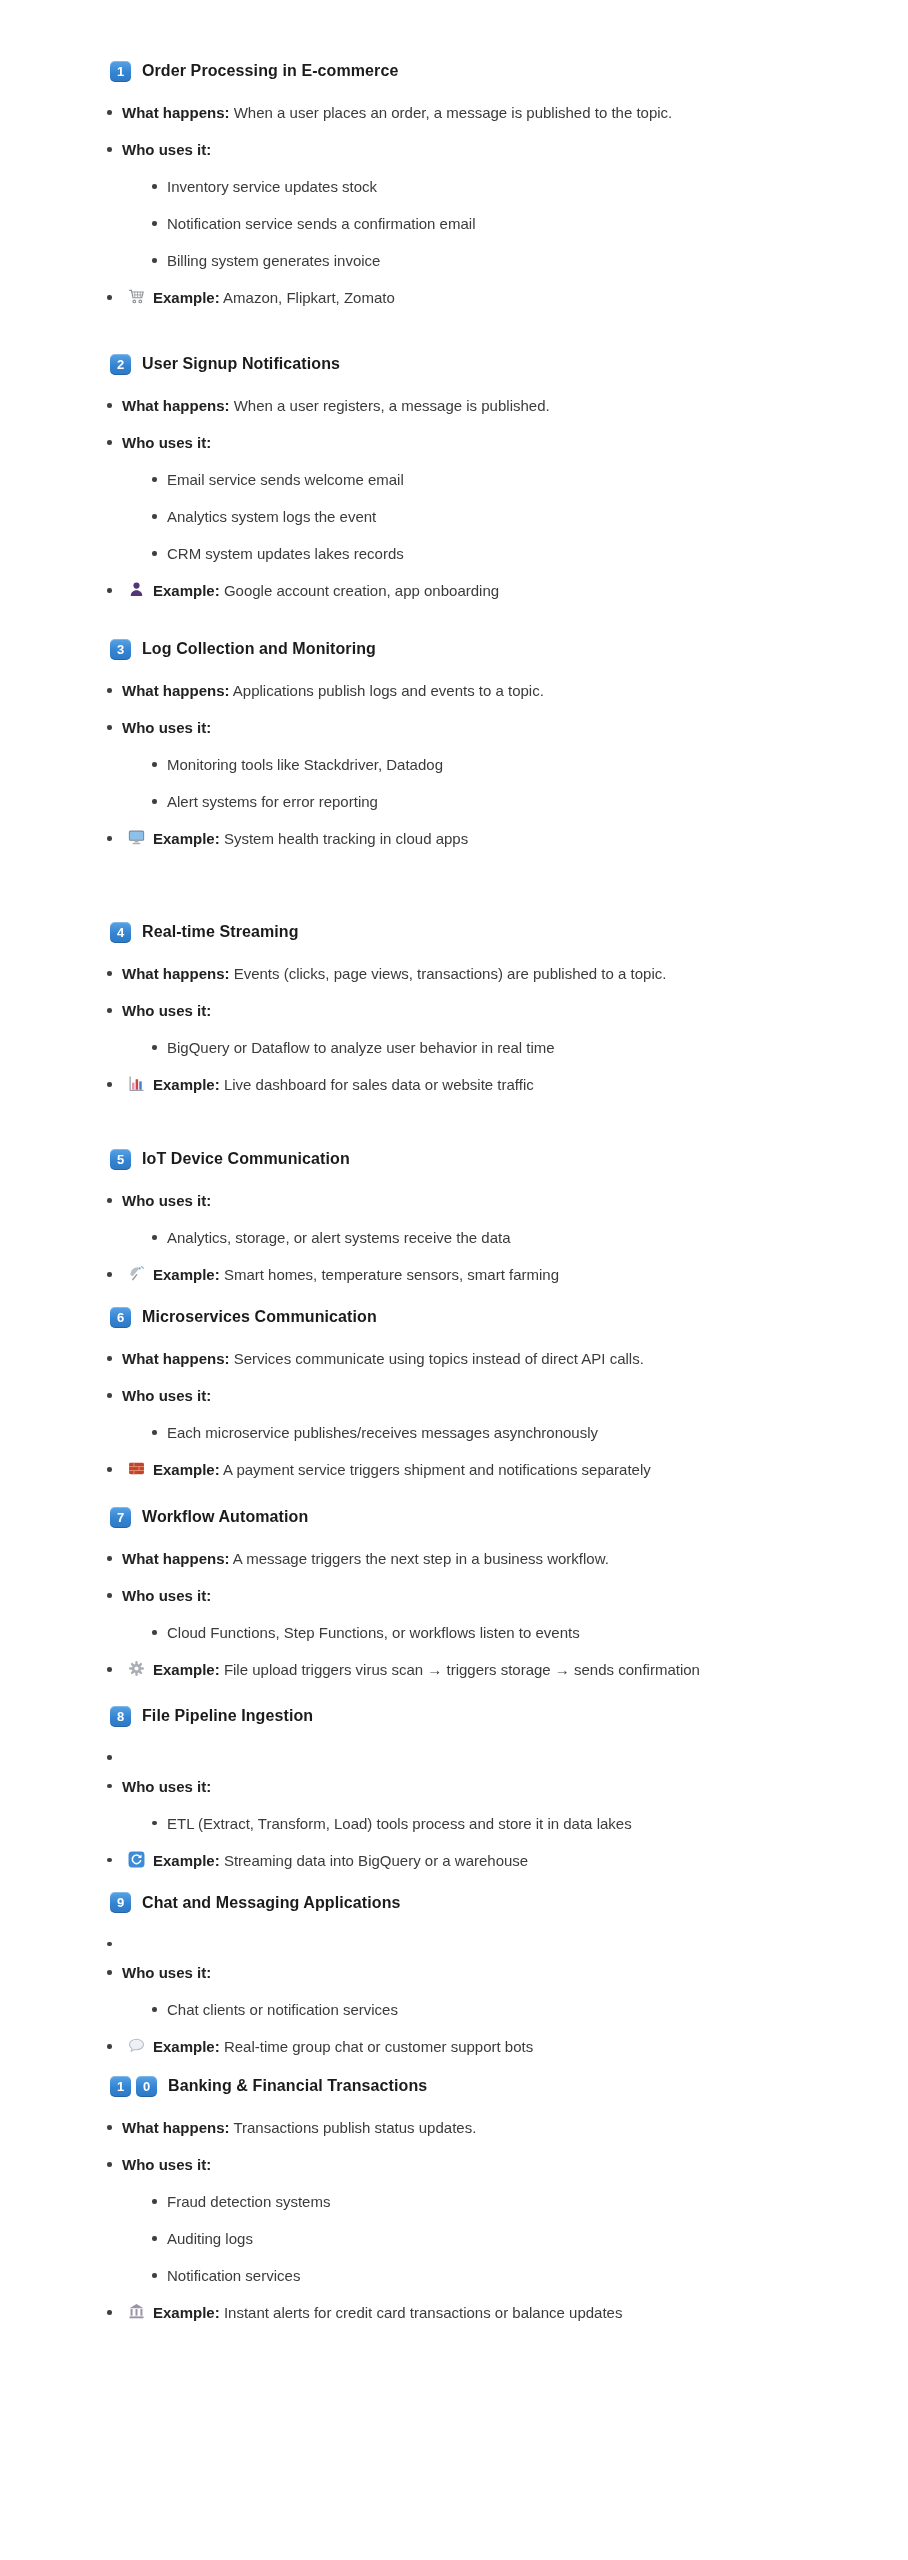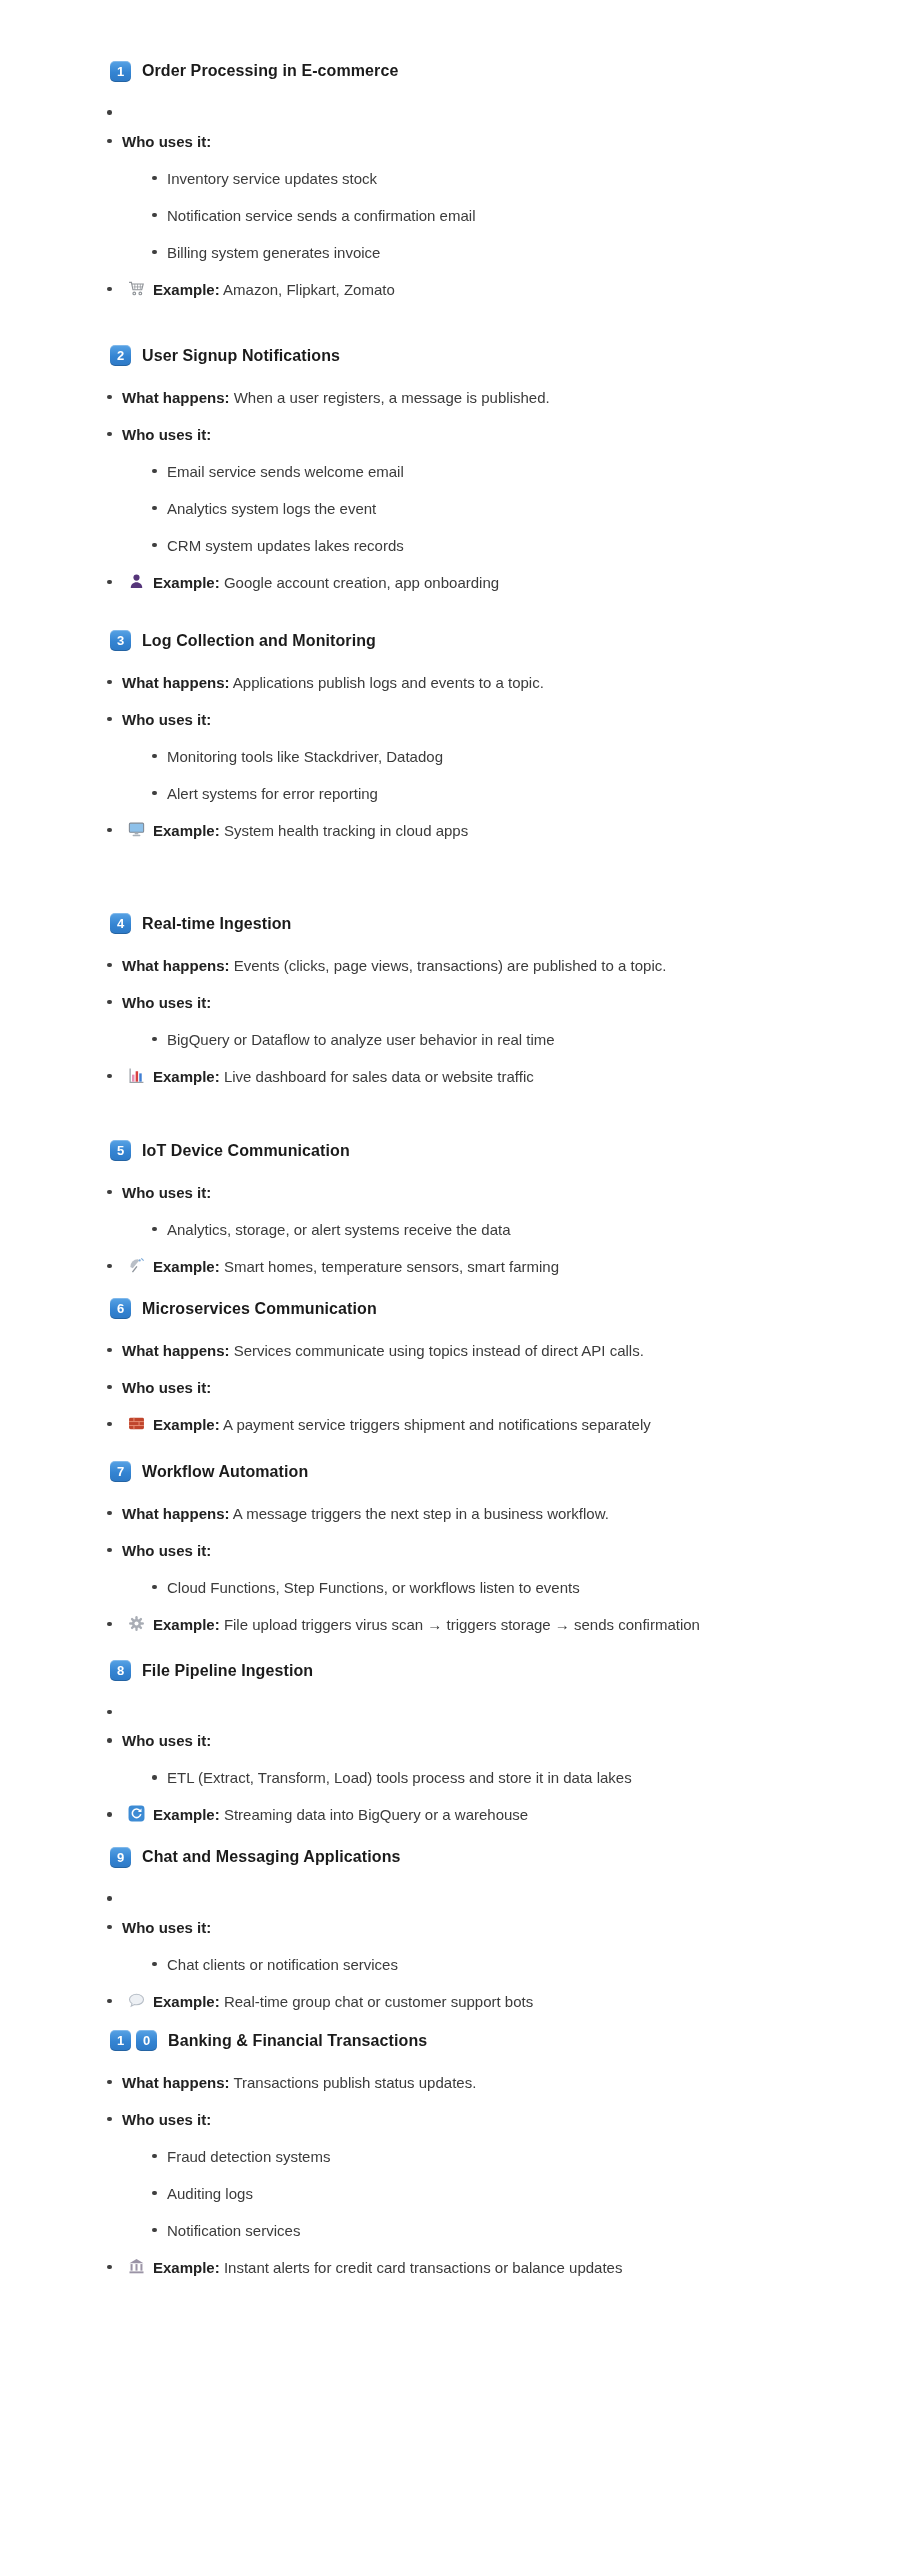--- a/index.html
+++ b/index.html
@@ -79,20 +79,21 @@
 
   <section class="section s1">
     <div class="heading">
       <span class="badge-group">
         <span class="badge">1</span>
       </span>
       <h2 class="title">Order Processing in E-commerce</h2>
     </div>
     <div class="row l1">
       <span class="dot"></span>
+      <p class="txt"><strong class="lbl">What happens:</strong> <span>When a user places an order, a message is published to the topic.</span></p>
     </div>
     <div class="row l1">
       <span class="dot"></span>
       <p class="txt"><strong class="lbl">Who uses it:</strong></p>
     </div>
     <div class="row l2">
       <span class="dot"></span>
       <p class="txt">Inventory service updates stock</p>
     </div>
     <div class="row l2">
@@ -193,21 +194,21 @@
       </span>
       <p class="txt"><strong class="lbl">Example:</strong> <span>System health tracking in cloud apps</span></p>
     </div>
   </section>
 
   <section class="section s4">
     <div class="heading">
       <span class="badge-group">
         <span class="badge">4</span>
       </span>
-      <h2 class="title">Real-time Ingestion</h2>
+      <h2 class="title">Real-time Streaming</h2>
     </div>
     <div class="row l1">
       <span class="dot"></span>
       <p class="txt"><strong class="lbl">What happens:</strong> <span>Events (clicks, page views, transactions) are published to a topic.</span></p>
     </div>
     <div class="row l1">
       <span class="dot"></span>
       <p class="txt"><strong class="lbl">Who uses it:</strong></p>
     </div>
     <div class="row l2">
@@ -264,20 +265,24 @@
       </span>
       <h2 class="title">Microservices Communication</h2>
     </div>
     <div class="row l1">
       <span class="dot"></span>
       <p class="txt"><strong class="lbl">What happens:</strong> <span>Services communicate using topics instead of direct API calls.</span></p>
     </div>
     <div class="row l1">
       <span class="dot"></span>
       <p class="txt"><strong class="lbl">Who uses it:</strong></p>
+    </div>
+    <div class="row l2">
+      <span class="dot"></span>
+      <p class="txt">Each microservice publishes/receives messages asynchronously</p>
     </div>
     <div class="row l1">
       <span class="dot"></span>
       <span class="icon">
         <svg viewBox="0 0 16 16">
             <rect x="1" y="2.6" width="14" height="10.8" rx="1.4" fill="#c0452c"></rect>
             <path d="M1 6.2h14M1 9.9h14M5.6 2.6v3.6M10.4 6.2v3.7M5.6 9.9v3.5" stroke="#e5олово8f75" stroke-width="0.9"></path>
             <path d="M1 6.2h14M1 9.9h14M5.6 2.6v3.6M10.4 6.2v3.7M5.6 9.9v3.5" stroke="#e88f75" stroke-width="0.9"></path>
           </svg>
       </span>

